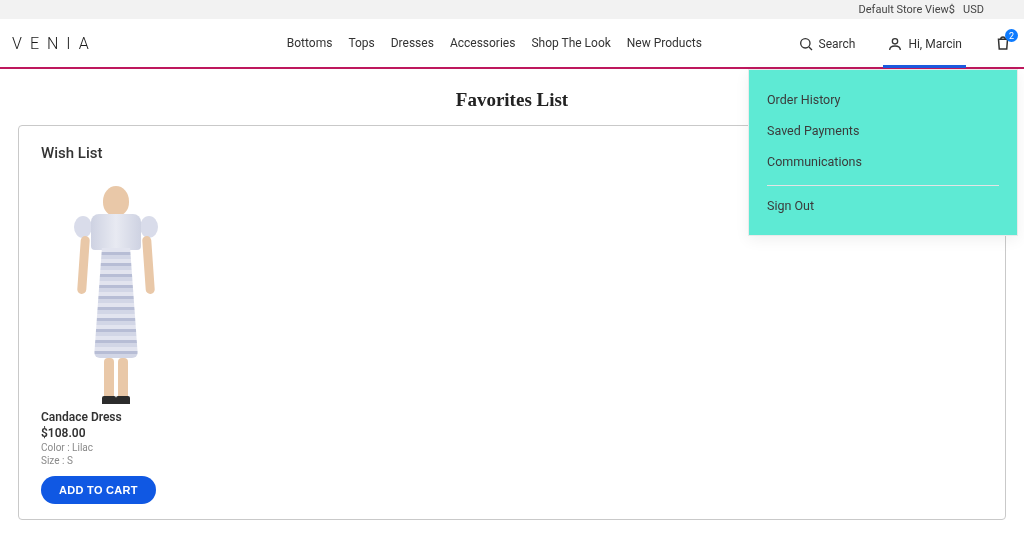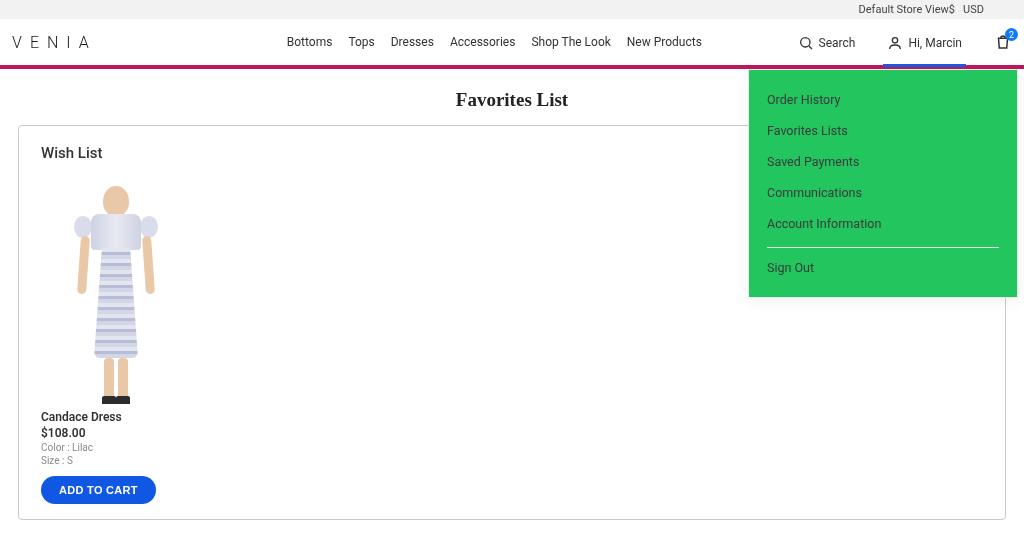--- a/index.html
+++ b/index.html
@@ -20,21 +20,21 @@
     justify-content: flex-end;
     align-items: center;
     padding: 0 40px;
     font-size: 11px;
     color: #444;
   }
 
   
   .header {
     height: 50px;
-    border-bottom: 4px solid #be185d;
+    border-bottom: 2px solid #be185d;
     display: flex;
     align-items: center;
     padding: 0 12px 0 12px;
     position: relative;
   }
   .logo {
     font-size: 16px;
     letter-spacing: 8px;
     color: #1a1a1a;
     font-weight: 300;
@@ -244,21 +244,21 @@
     letter-spacing: .3px;
     cursor: pointer;
   }
 
   
   .menu {
     position: absolute;
     top: 69px;
     right: 6px;
     width: 270px;
-    background: #22c55e;
+    background: #5eead4;
     border: 1px solid #eaeaea;
     box-shadow: 0 4px 14px rgba(0,0,0,0.06);
     padding: 14px 18px;
     font-size: 12.5px;
     color: #3b3b3b;
     z-index: 10;
     margin-left: 15px;
   }
   .menu-item {
     padding: 8px 0;
@@ -355,19 +355,17 @@
     <div class="product-name">Candace Dress</div>
     <div class="product-price">$108.00</div>
     <div class="product-attr">Color : Lilac</div>
     <div class="product-attr">Size : S</div>
     <button class="add-cart">ADD TO CART</button>
   </div>
 </div>
 
 <div class="menu">
   <div class="menu-item">Order History</div>
-  <div class="menu-item">Favorites Lists</div>
   <div class="menu-item">Saved Payments</div>
   <div class="menu-item">Communications</div>
-  <div class="menu-item">Account Information</div>
   <div class="menu-sep"></div>
   <div class="menu-item">Sign Out</div>
 </div>
 
 </body></html>

